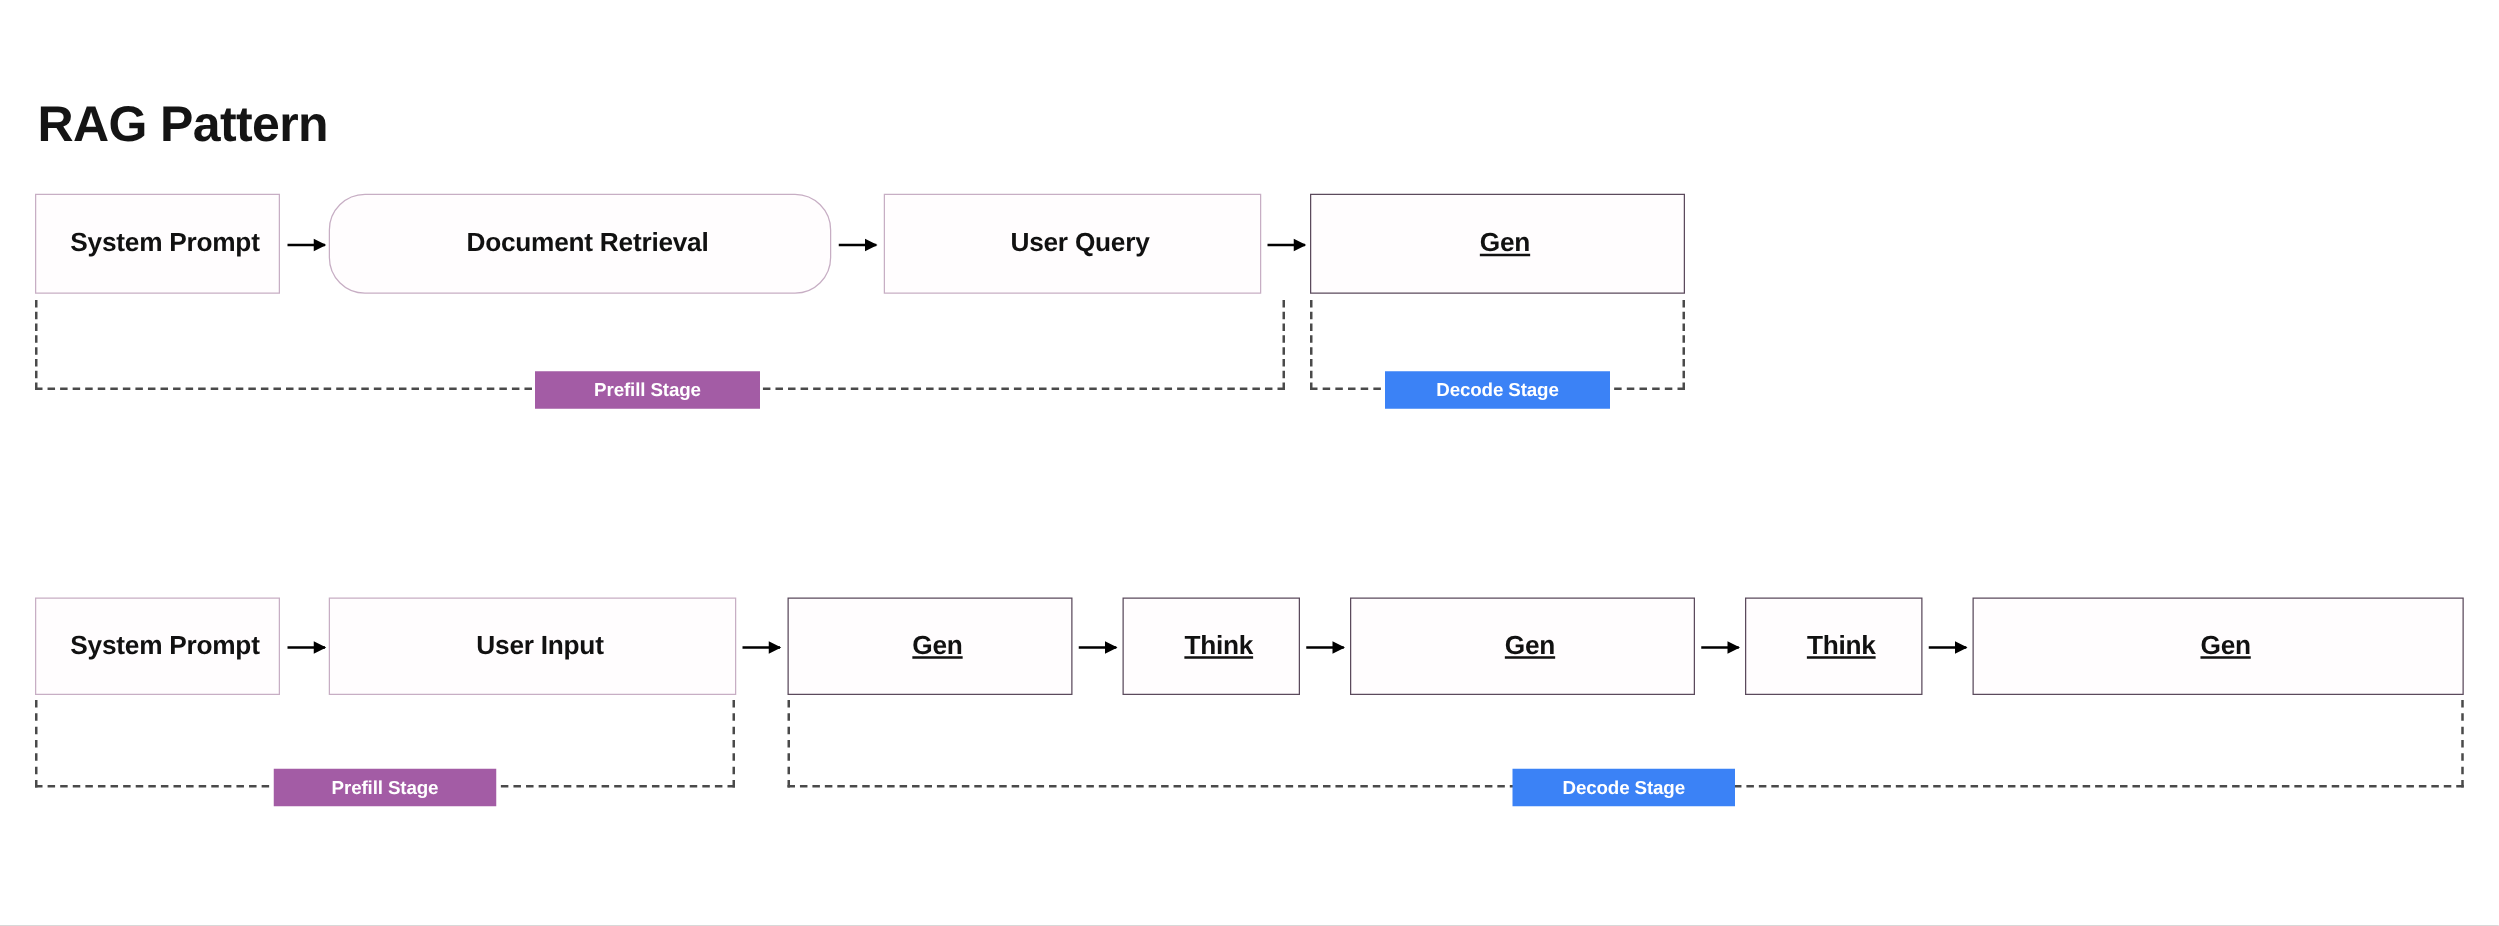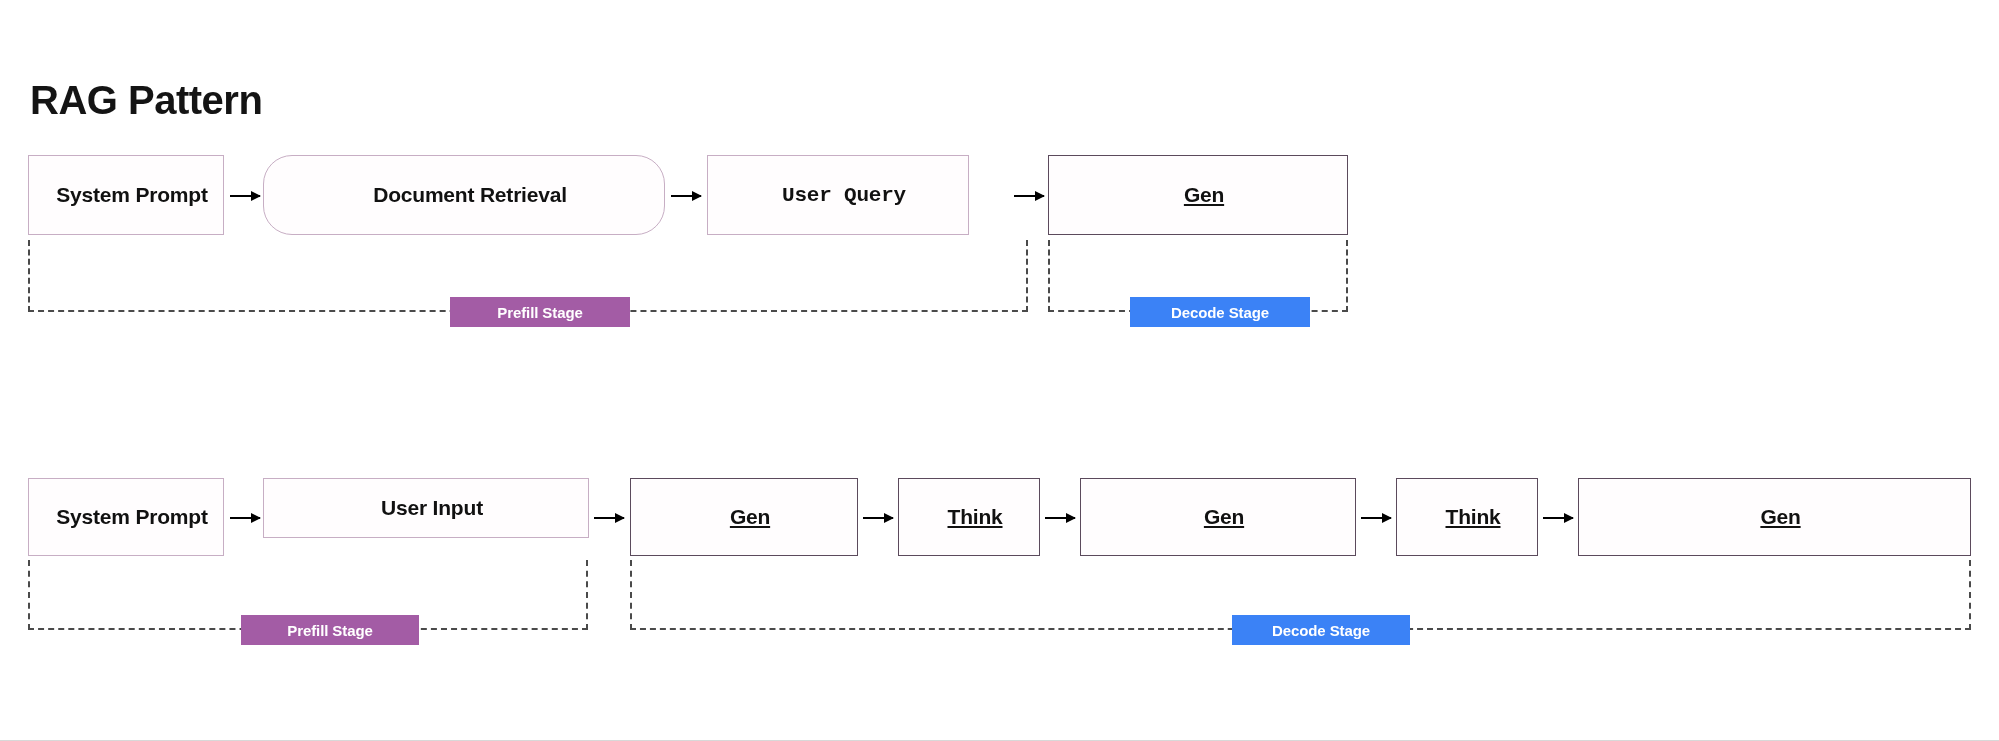--- a/index.html
+++ b/index.html
@@ -87,21 +87,20 @@
     position: absolute;
     display: flex;
     align-items: center;
     justify-content: center;
     font-size: 15px;
     font-weight: bold;
     color: #ffffff;
     letter-spacing: -0.1px;
     white-space: nowrap;
     height: 30px;
-    margin-left: 22px;
   }
   .stage-label.prefill { background: #a35ca5; }
   .stage-label.decode  { background: #3b82f6; }
 </style>
 </head>
 <body>
 
 <div class="canvas">
 
   <div class="section-title" id="title-rag">RAG Pattern</div>
@@ -110,39 +109,39 @@
   <div class="bracket" style="left:1048px; top:240px; width:300px; height:72px;"></div>
 
   <div class="flow-box light" style="left:28px; top:155px; width:196px; height:80px;">System Prompt</div>
 
   <div class="arrow" style="left:230px; top:195px; width:30px;"></div>
 
   <div class="flow-box light" style="left:263px; top:155px; width:402px; height:80px;border-radius:29px;">Document Retrieval</div>
 
   <div class="arrow" style="left:671px; top:195px; width:30px;"></div>
 
-  <div class="flow-box light" style="left:707px; top:155px; width:262px; height:80px;font-family:Liberation Mono, monospace;">User Query</div>
+  <div class="flow-box light" style="left:707px; top:155px; width:302px; height:80px;">User Query</div>
 
   <div class="arrow" style="left:1014px; top:195px; width:30px;"></div>
 
   <div class="flow-box dark" style="left:1048px; top:155px; width:300px; height:80px;">Gen</div>
 
   <div class="stage-label prefill" style="left:428px; top:297px; width:180px;">Prefill Stage</div>
 
   <div class="stage-label decode" style="left:1108px; top:297px; width:180px;">Decode Stage</div>
 
 
   <div class="bracket" style="left:28px; top:560px; width:560px; height:70px;"></div>
   <div class="bracket" style="left:630px; top:560px; width:1341px; height:70px;"></div>
 
   <div class="flow-box light" style="left:28px; top:478px; width:196px; height:78px;">System Prompt</div>
 
   <div class="arrow" style="left:230px; top:517px; width:30px;"></div>
 
-  <div class="flow-box light" style="left:263px; top:478px; width:326px; height:60px;">User Input</div>
+  <div class="flow-box light" style="left:263px; top:478px; width:326px; height:78px;">User Input</div>
 
   <div class="arrow" style="left:594px; top:517px; width:30px;"></div>
 
   <div class="flow-box dark" style="left:630px; top:478px; width:228px; height:78px;">Gen</div>
 
   <div class="arrow" style="left:863px; top:517px; width:30px;"></div>
 
   <div class="flow-box dark" style="left:898px; top:478px; width:142px; height:78px;">Think</div>
 
   <div class="arrow" style="left:1045px; top:517px; width:30px;"></div>

